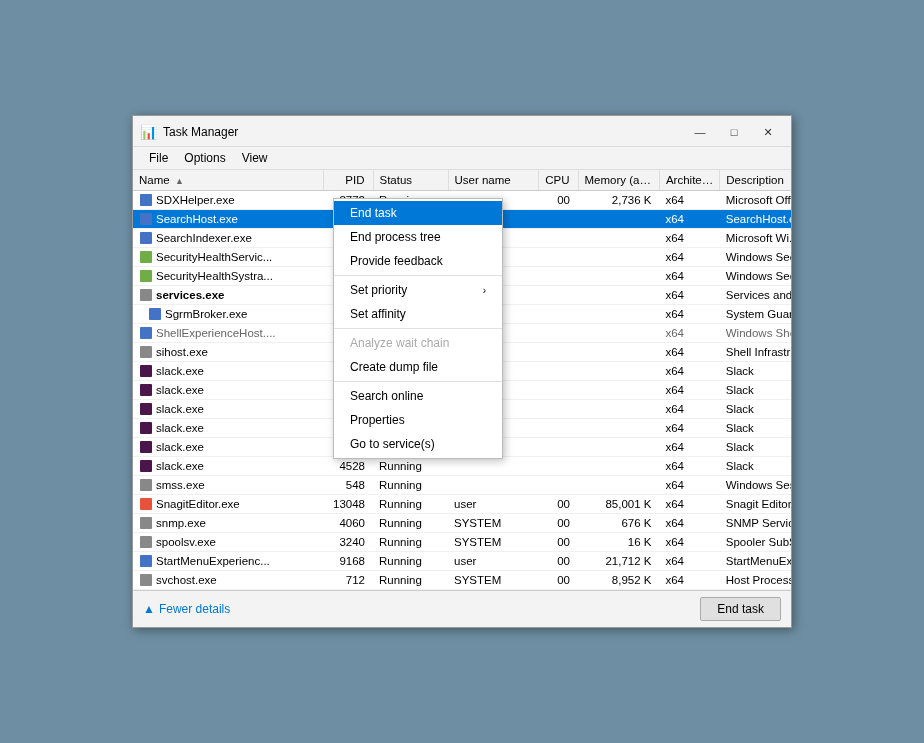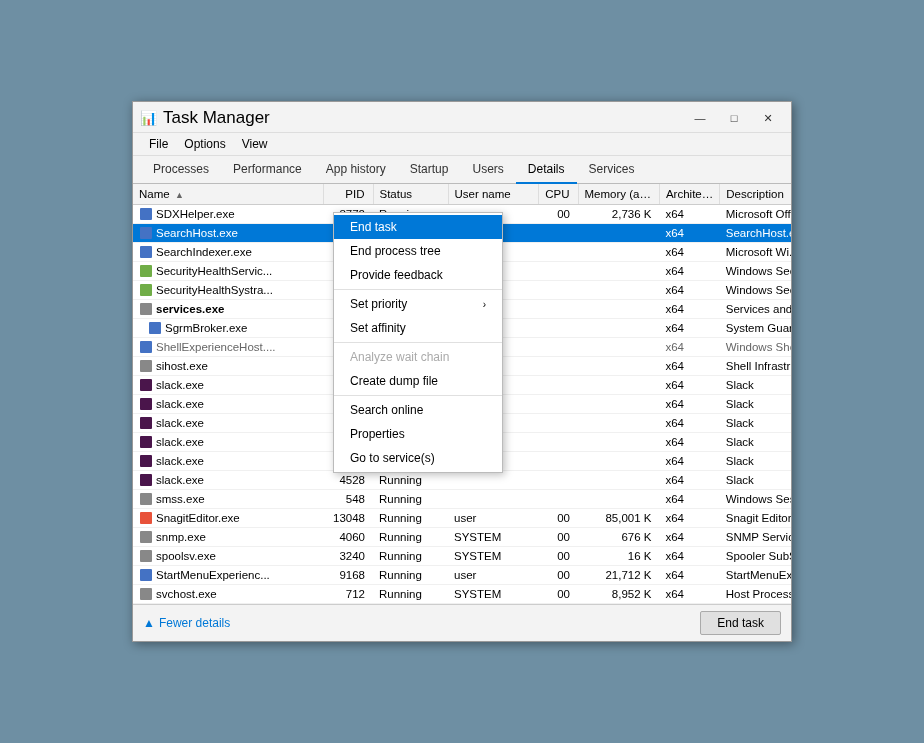--- a/index.html
+++ b/index.html
@@ -32,21 +32,21 @@
       width: 16px;
       height: 16px;
       margin-right: 6px;
       display: flex;
       align-items: center;
       justify-content: center;
       font-size: 14px;
     }
     .title-bar-title {
       flex: 1;
-      font-size: 17px;
+      font-size: 12px;
       color: #000;
     }
     .title-bar-controls {
       display: flex;
       gap: 4px;
     }
     .tb-btn {
       width: 30px;
       height: 20px;
       display: flex;
@@ -225,29 +225,20 @@
       <button class="tb-btn close">✕</button>
     </div>
   </div>
 
   <div class="menu-bar">
     <span class="menu-item">File</span>
     <span class="menu-item">Options</span>
     <span class="menu-item">View</span>
   </div>
 
-  <div class="tabs">
-    <span class="tab">Processes</span>
-    <span class="tab">Performance</span>
-    <span class="tab">App history</span>
-    <span class="tab">Startup</span>
-    <span class="tab">Users</span>
-    <span class="tab active">Details</span>
-    <span class="tab">Services</span>
-  </div>
 
   <div class="table-container" style="position:relative;">
     <table>
       <thead>
         <tr>
           <th class="col-name">Name <span class="sort-arrow">▲</span></th>
           <th class="col-pid">PID</th>
           <th class="col-status">Status</th>
           <th class="col-user">User name</th>
           <th class="col-cpu">CPU</th>

